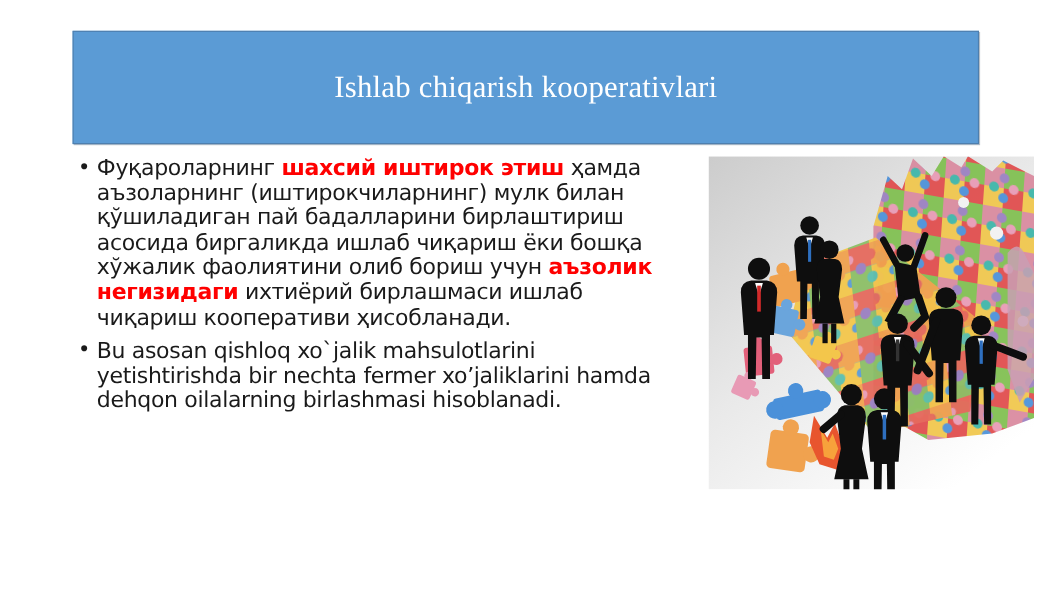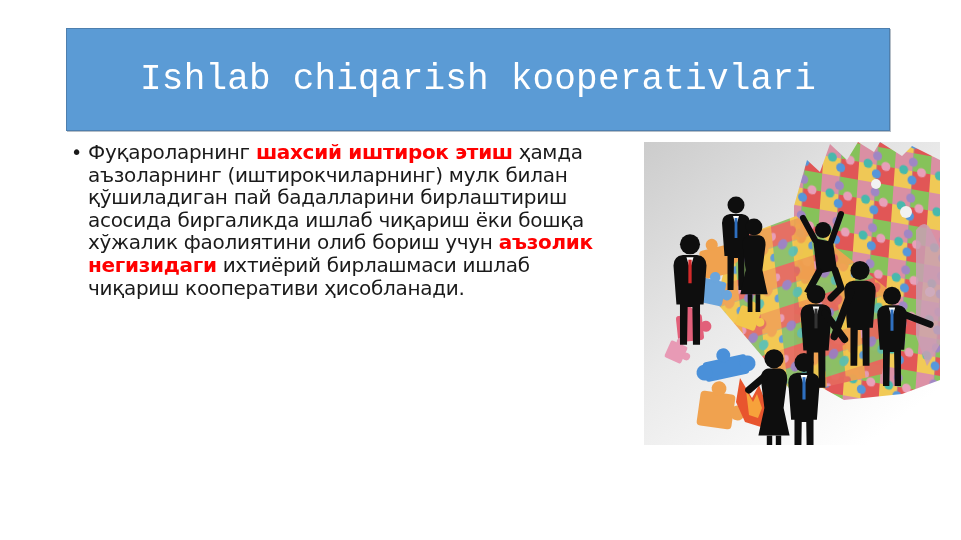--- a/index.html
+++ b/index.html
@@ -11,22 +11,22 @@
     width:961px;height:540px;background:#ffffff;position:relative;
     overflow:hidden;font-family:"DejaVu Sans",sans-serif;
   }
   .title-bar{
     position:absolute;left:66px;top:28px;width:824px;height:103px;
     background:var(--bar);border:1px solid var(--barBorder);
     box-sizing:border-box;display:flex;align-items:center;justify-content:center;
     box-shadow:1px 1px 0 rgba(90,110,130,.45);
   }
   .title-bar h1{
-    margin:0;font-weight:normal;font-size:36px;letter-spacing:.2px;
-    color:var(--titleText);font-family:Liberation Mono, monospace;
+    margin:0;font-weight:normal;font-size:28px;letter-spacing:.2px;
+    color:var(--titleText);font-family:Liberation Serif, serif;
   }
   .body-text{position:absolute;left:68px;top:141px;width:552px;}
   ul.bullets{margin:0;padding:0;list-style:none;}
   ul.bullets li{
     position:relative;padding-left:20px;margin:0 0 8px 0;
     font-size:20px;line-height:1.13;color:var(--text);letter-spacing:-0.3px;
   }
   ul.bullets li::before{
     content:"•";position:absolute;left:3px;top:1px;font-size:19px;color:var(--text);
   }
@@ -41,20 +41,21 @@
 
 <div class="slide">
 
   <div class="title-bar">
     <h1>Ishlab chiqarish kooperativlari</h1>
   </div>
 
   <div class="body-text">
     <ul class="bullets">
         <li><span>Фуқароларнинг </span><span class="em">шахсий иштирок этиш</span><span> ҳамда аъзоларнинг (иштирокчиларнинг) мулк билан қўшиладиган пай бадалларини бирлаштириш асосида биргаликда ишлаб чиқариш ёки бошқа хўжалик фаолиятини олиб бориш учун </span><span class="em">аъзолик негизидаги</span><span> ихтиёрий бирлашмаси ишлаб чиқариш кооперативи ҳисобланади.</span></li>
+        <li><span>Bu asosan qishloq xo`jalik mahsulotlarini yetishtirishda bir nechta fermer xo’jaliklarini hamda dehqon oilalarning birlashmasi hisoblanadi.</span></li>
       </ul>
   </div>
 
   <div class="image-box" title="business-people-puzzle-teamwork-illustration">
     <svg viewBox="0 0 296 303" width="296" height="303" xmlns="http://www.w3.org/2000/svg">
       <defs>
         <linearGradient id="bgG" x1="0" y1="0" x2="0.75" y2="1">
           <stop offset="0" stop-color="#cccccc"></stop>
           <stop offset="0.5" stop-color="#e9e9e9"></stop>
           <stop offset="1" stop-color="#ffffff"></stop>

